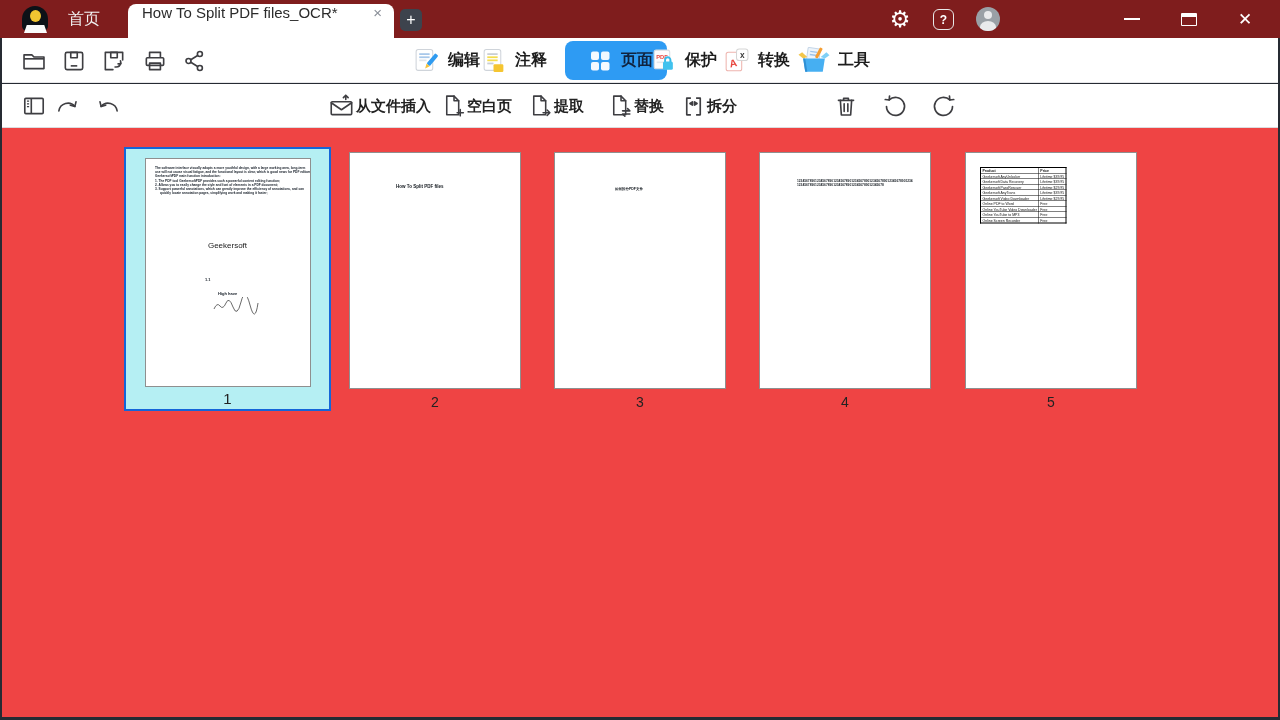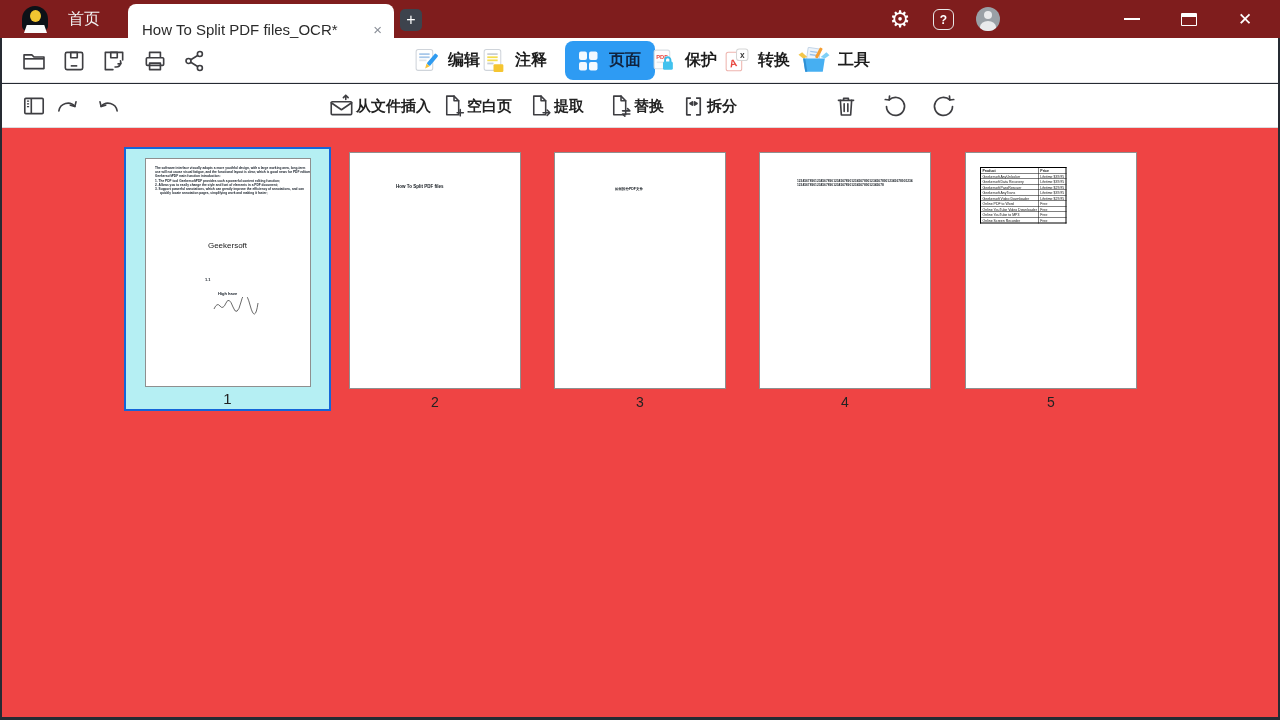--- a/index.html
+++ b/index.html
@@ -7,21 +7,21 @@
     font-family:"Liberation Sans","DejaVu Sans",sans-serif; background:#262b33; }
   .window { position:absolute; inset:0; }
 
   
   .titlebar { position:absolute; left:0; top:0; width:1280px; height:38px; background:#7f1d1d; }
   .logo { position:absolute; left:20px; top:5px; width:30px; height:28px; cursor:pointer; }
   .logo .hood { position:absolute; left:2px; top:1px; width:26px; height:25px; background:#0d1117; border-radius:13px 13px 5px 5px; }
   .logo .face { position:absolute; left:10px; top:5px; width:11px; height:12px; background:#f2c531; border-radius:50%; }
   .logo .laptop { position:absolute; left:4px; bottom:0; width:23px; height:8px; background:#fafafa; clip-path:polygon(12% 0,88% 0,100% 100%,0 100%); }
   .home-label { position:absolute; left:68px; top:0; height:38px; line-height:38px; color:#f2f2f2; font-size:16px; cursor:pointer; }
-  .doc-tab { position:absolute; left:128px; top:4px; width:266px; height:34px; background:#ffffff; border-radius:8px 8px 0 0; display:flex; align-items:flex-end; padding:0 10px 0 14px; cursor:pointer; }
+  .doc-tab { position:absolute; left:128px; top:4px; width:266px; height:34px; background:#ffffff; border-radius:8px 8px 0 0; display:flex; align-items:flex-start; padding:0 10px 0 14px; cursor:pointer; }
   .doc-tab .t-title { flex:1; font-size:15px; color:#2b2b2b; white-space:nowrap; overflow:hidden; }
   .doc-tab .t-close { color:#8a8f98; font-size:15px; padding:0 2px; cursor:pointer; }
   .new-tab { position:absolute; left:400px; top:9px; width:22px; height:22px; background:#3d434d; border-radius:5px; color:#fff; font-size:16px; display:flex; align-items:center; justify-content:center; cursor:pointer; }
   .tb-ico { position:absolute; top:0; height:38px; display:flex; align-items:center; justify-content:center; color:#fff; cursor:pointer; }
   .gear { left:886px; width:28px; font-size:23px; font-family:"DejaVu Sans",sans-serif; }
   .help { left:933px; top:9px; height:21px; width:21px; border:1.5px solid #e8e8e8; border-radius:6px; font-size:12px; font-weight:bold; }
   .avatar { position:absolute; left:976px; top:7px; width:24px; height:24px; border-radius:50%; background:#9aa0a6; overflow:hidden; cursor:pointer; }
   .avatar .a-head { position:absolute; left:8px; top:4px; width:8px; height:8px; border-radius:50%; background:#e9eaec; }
   .avatar .a-body { position:absolute; left:4px; top:14px; width:16px; height:12px; border-radius:50% 50% 0 0; background:#e9eaec; }
   .win-min { left:1118px; width:28px; }
@@ -29,21 +29,21 @@
   .win-max { left:1175px; width:28px; }
   .win-max i { display:block; width:16px; height:13px; border:1.5px solid #fff; border-top:4px solid #fff; border-radius:1px; }
   .win-close { left:1230px; width:30px; font-size:17px; }
 
   
   .ribbon1 { position:absolute; left:2px; top:38px; width:1276px; height:45px; background:#fff; border-bottom:1px solid #e6e6e9; }
   .ribbon2 { position:absolute; left:2px; top:84px; width:1276px; height:44px; background:#fff; border-bottom:1px solid #dcdcdf; }
   .ribbon svg, .ribbon1 svg, .ribbon2 svg { display:block; }
   .file-btn { position:absolute; top:10px; width:26px; height:26px; cursor:pointer; }
   .mode { position:absolute; top:0; height:45px; display:flex; align-items:center; gap:8px; font-size:16px; font-weight:bold; color:#1d1d1d; cursor:pointer; }
-  .mode-active { top:3px; height:39px; background:#2e9bf3; border-radius:8px; padding:0 14px 0 10px; color:#10233f; }
+  .mode-active { top:3px; height:39px; background:#2e9bf3; border-radius:8px; padding:0 14px 0 22px; color:#10233f; }
   .search-box { position:absolute; left:1100px; top:50px; width:150px; height:23px; background:#ededed; border-radius:3px; display:flex; align-items:center; padding-left:8px; }
   .search-box input { border:none; outline:none; background:transparent; flex:1; height:100%; font-size:13px; color:#444; }
   .tool { position:absolute; top:0; height:44px; display:flex; align-items:center; gap:0; font-size:15px; font-weight:bold; color:#222; cursor:pointer; }
   .tbtn { position:absolute; top:9px; width:26px; height:26px; cursor:pointer; }
   .pg-input { position:absolute; left:755px; top:96px; width:66px; height:22px; border:none; border-bottom:2px solid #3a3a3a; text-align:center; font-size:14px; font-weight:bold; color:#d98e1d; outline:none; background:transparent; }
 
   
   .content { position:absolute; left:2px; top:128px; width:1276px; height:589px; background:#ef4444; }
   .thumb { position:absolute; display:flex; flex-direction:column; align-items:center; cursor:pointer; }
   .page { width:172px; height:237px; background:#fff; border:1px solid #8f8f8f; position:relative; overflow:hidden; }

